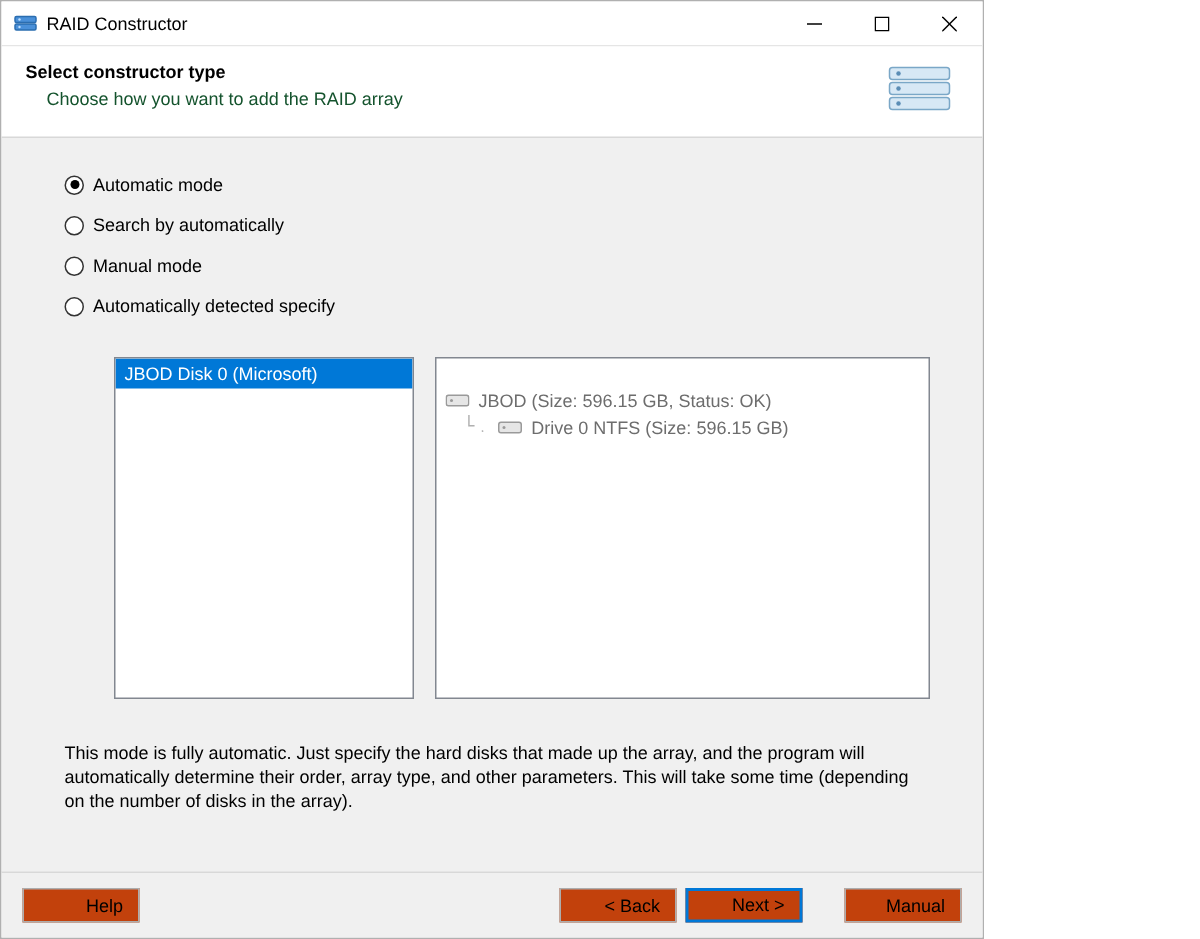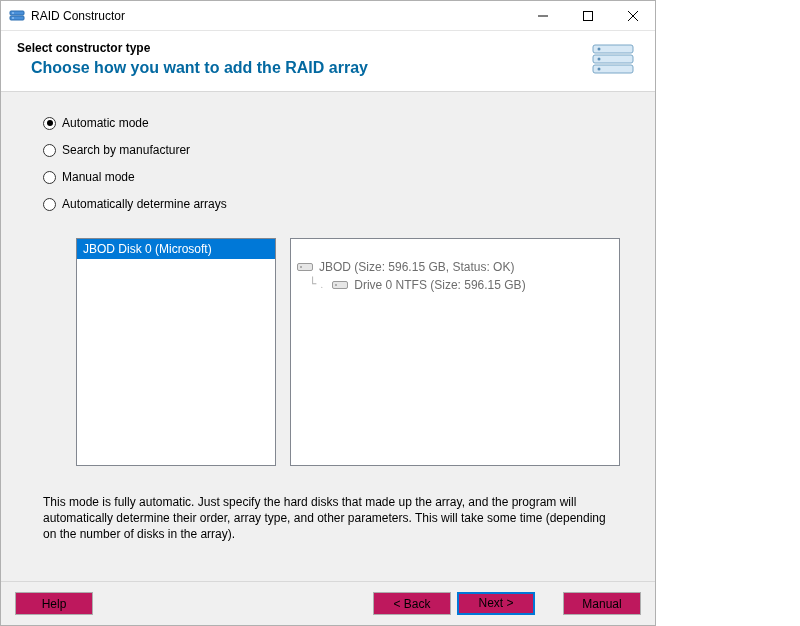--- a/index.html
+++ b/index.html
@@ -58,24 +58,23 @@
       align-items: flex-start;
       border-bottom: 1px solid #d8d8d8;
     }
     .header-text { flex: 1; }
     .header-text .heading {
       font-weight: bold;
       font-size: 12px;
       margin-bottom: 4px;
     }
     .header-text .subheading {
-      font-size: 16px;
-      color: #0369a1;
+      font-size: 12px;
+      color: #14532d;
       margin-left: 14px;
-      font-weight: bold;
     }
     .header-icon {
       width: 44px; height: 34px;
       margin-top: 2px;
       margin-right: 4px;
     }
     
     .body {
       flex: 1;
       background: #f0f0f0;
@@ -169,27 +168,28 @@
       border-top: 1px solid #d8d8d8;
       background: #f0f0f0;
       padding: 10px 14px;
       display: flex;
       align-items: center;
     }
     .footer-spacer { flex: 1; }
     .btn {
       min-width: 78px;
       height: 23px;
-      background: #be185d;
+      background: #c2410c;
       border: 1px solid #adadad;
       font-size: 12px;
       font-family: inherit;
       padding: 0 10px;
       cursor: default;
       margin-left: 6px;
+      text-align: right;
     }
     .btn.help { margin-left: 0; }
     .btn.primary {
       border: 2px solid #0078d7;
       height: 23px;
       line-height: 19px;
     }
     .btn.cancel { margin-left: 28px; }
   </style>
 </head>
@@ -246,29 +246,29 @@
 
   <div class="body">
 
     <div class="radio-group">
       <div class="radio-row">
         <span class="radio-circle checked"></span>
         <span>Automatic mode</span>
       </div>
       <div class="radio-row">
         <span class="radio-circle"></span>
-        <span>Search by manufacturer</span>
+        <span>Search by automatically</span>
       </div>
       <div class="radio-row">
         <span class="radio-circle"></span>
         <span>Manual mode</span>
       </div>
       <div class="radio-row">
         <span class="radio-circle"></span>
-        <span>Automatically determine arrays</span>
+        <span>Automatically detected specify</span>
       </div>
     </div>
 
     <div class="panes">
       <div class="pane pane-left">
         <div class="list-item selected">JBOD Disk 0 (Microsoft)</div>
       </div>
       <div class="pane pane-right">
         <div class="tree">
           <div class="tree-row">

